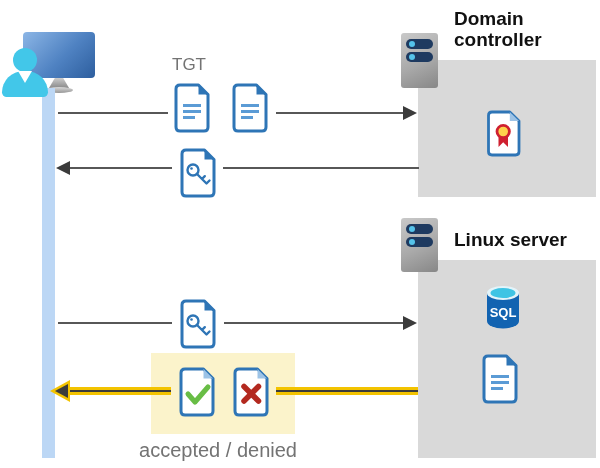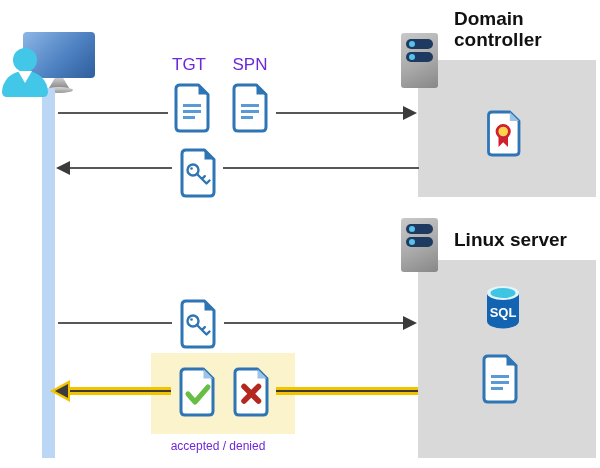--- a/index.html
+++ b/index.html
@@ -38,24 +38,24 @@
   #linux-server-icon { left:401px; top:218px; height:54px; }
   .pill { position:absolute; left:5px; width:27px; height:10px; border-radius:5px; background:#1e3a60; }
   .pill.p1 { top:6px; } .pill.p2 { top:19px; }
   .dot { position:absolute; left:3px; top:2px; width:6px; height:6px; border-radius:50%; background:#55c3ea; }
 
   
   .node-label { position:absolute; font-weight:700; font-size:19px; color:#111; line-height:1.12; z-index:7; }
   #client-label { left:29px; top:7px; }
   #dc-label    { left:454px; top:8px; width:120px; }
   #linux-label { left:454px; top:229px; width:140px; }
-  .tag-label { position:absolute; font-size:17px; color:#6d28d9; z-index:7; }
+  .tag-label { position:absolute; font-size:17px; color:#737373; z-index:7; }
   #tgt-label { left:160px; top:55px; width:58px; text-align:center; }
   #spn-label { left:221px; top:55px; width:58px; text-align:center; }
-  #result-label { left:128px; top:439px; width:180px; text-align:center; font-size:12px; }
+  #result-label { left:128px; top:439px; width:180px; text-align:center; font-size:20px; }
   #keytab-label { left:432px; top:419px; width:150px; text-align:center; font-size:18px; }
 
   
   .gline { position:absolute; height:2px; background:#575757; z-index:4; }
   .tri-r { position:absolute; width:0; height:0; border-top:7px solid transparent; border-bottom:7px solid transparent; border-left:14px solid #3b3b3b; z-index:4; }
   .tri-l { position:absolute; width:0; height:0; border-top:7px solid transparent; border-bottom:7px solid transparent; border-right:14px solid #3b3b3b; z-index:4; }
   #a1s1 { left:58px;  top:112px; width:110px; }
   #a1s2 { left:276px; top:112px; width:128px; }
   #a1h  { left:403px; top:106px; }
   #a2h  { left:56px;  top:161px; }
@@ -204,16 +204,15 @@
     <path d="M26.5 2 H8 Q4 2 4 6 V44 Q4 48 8 48 H32 Q36 48 36 44 V11.5 Z" fill="#fff" stroke="#2e75b6" stroke-width="3" stroke-linejoin="round"></path>
     <path d="M26.5 2 L36 11.5 L26.5 11.5 Z" fill="#2e75b6"></path>
     <rect x="11" y="21" width="18" height="3" fill="#5b9bd5"></rect>
     <rect x="11" y="27" width="18" height="3" fill="#5b9bd5"></rect>
     <rect x="11" y="33" width="12" height="3" fill="#5b9bd5"></rect>
   </svg>
 
   <div class="node-label" id="linux-label">Linux server</div>
   <div class="node-label" id="dc-label">Domain controller</div>
   <div class="tag-label" id="tgt-label">TGT</div>
-  <div class="tag-label" id="spn-label">SPN</div>
   <div class="tag-label" id="result-label">accepted / denied</div>
 
 </div>
 
 </body></html>

